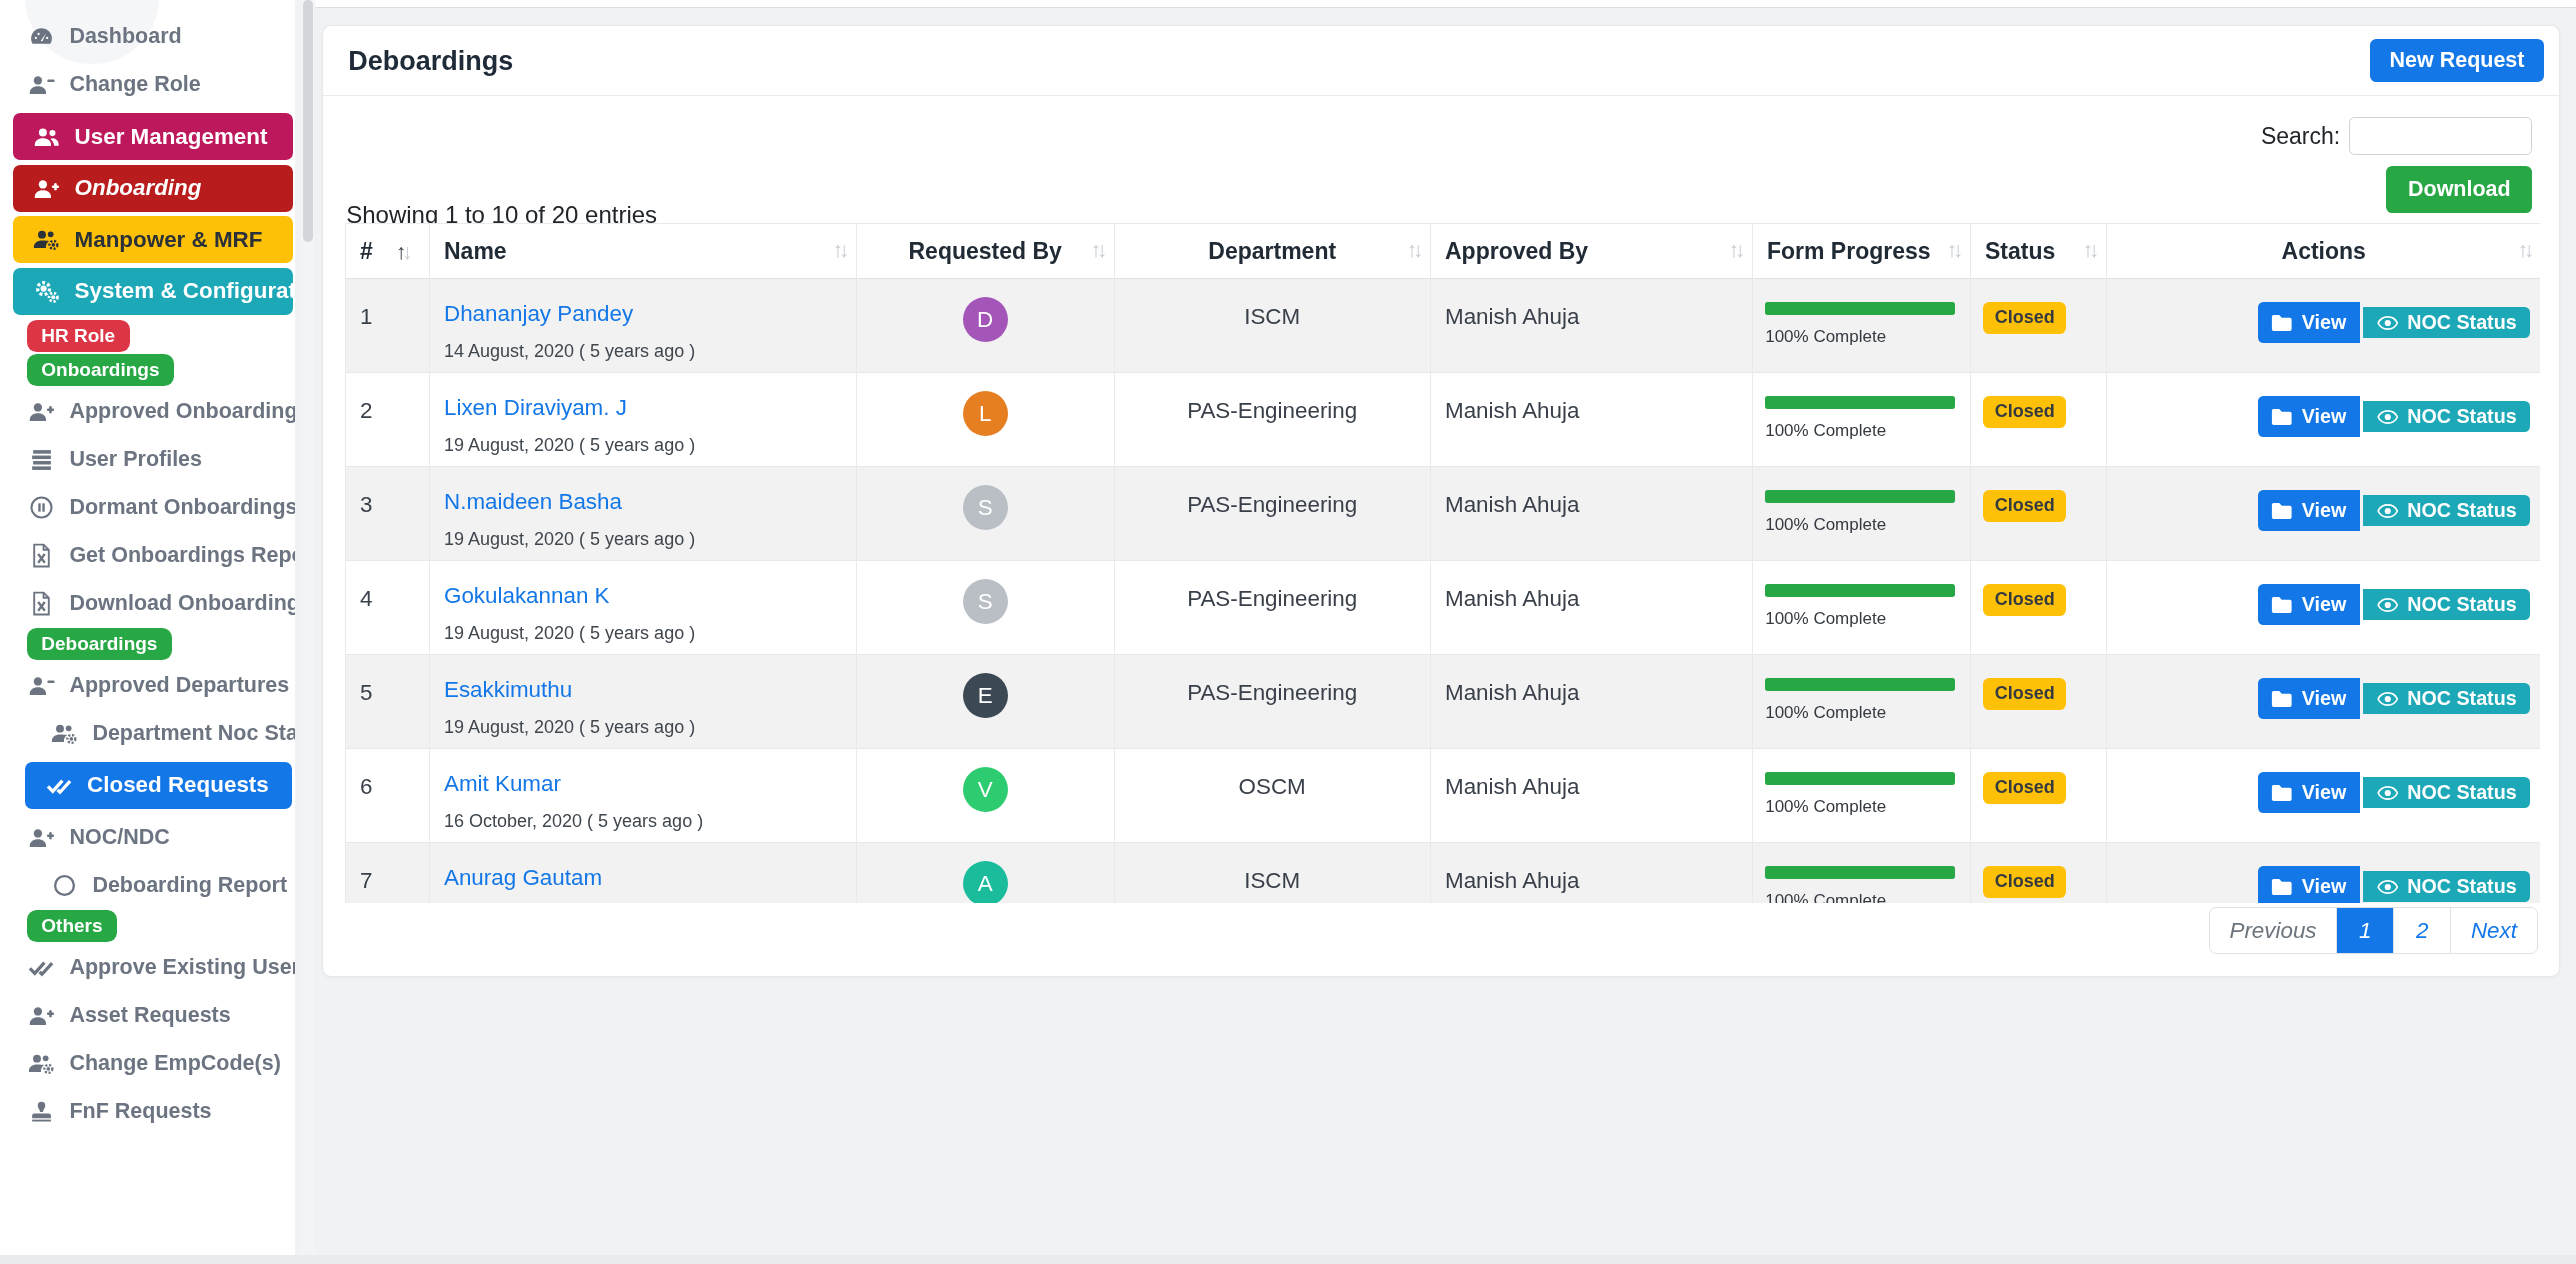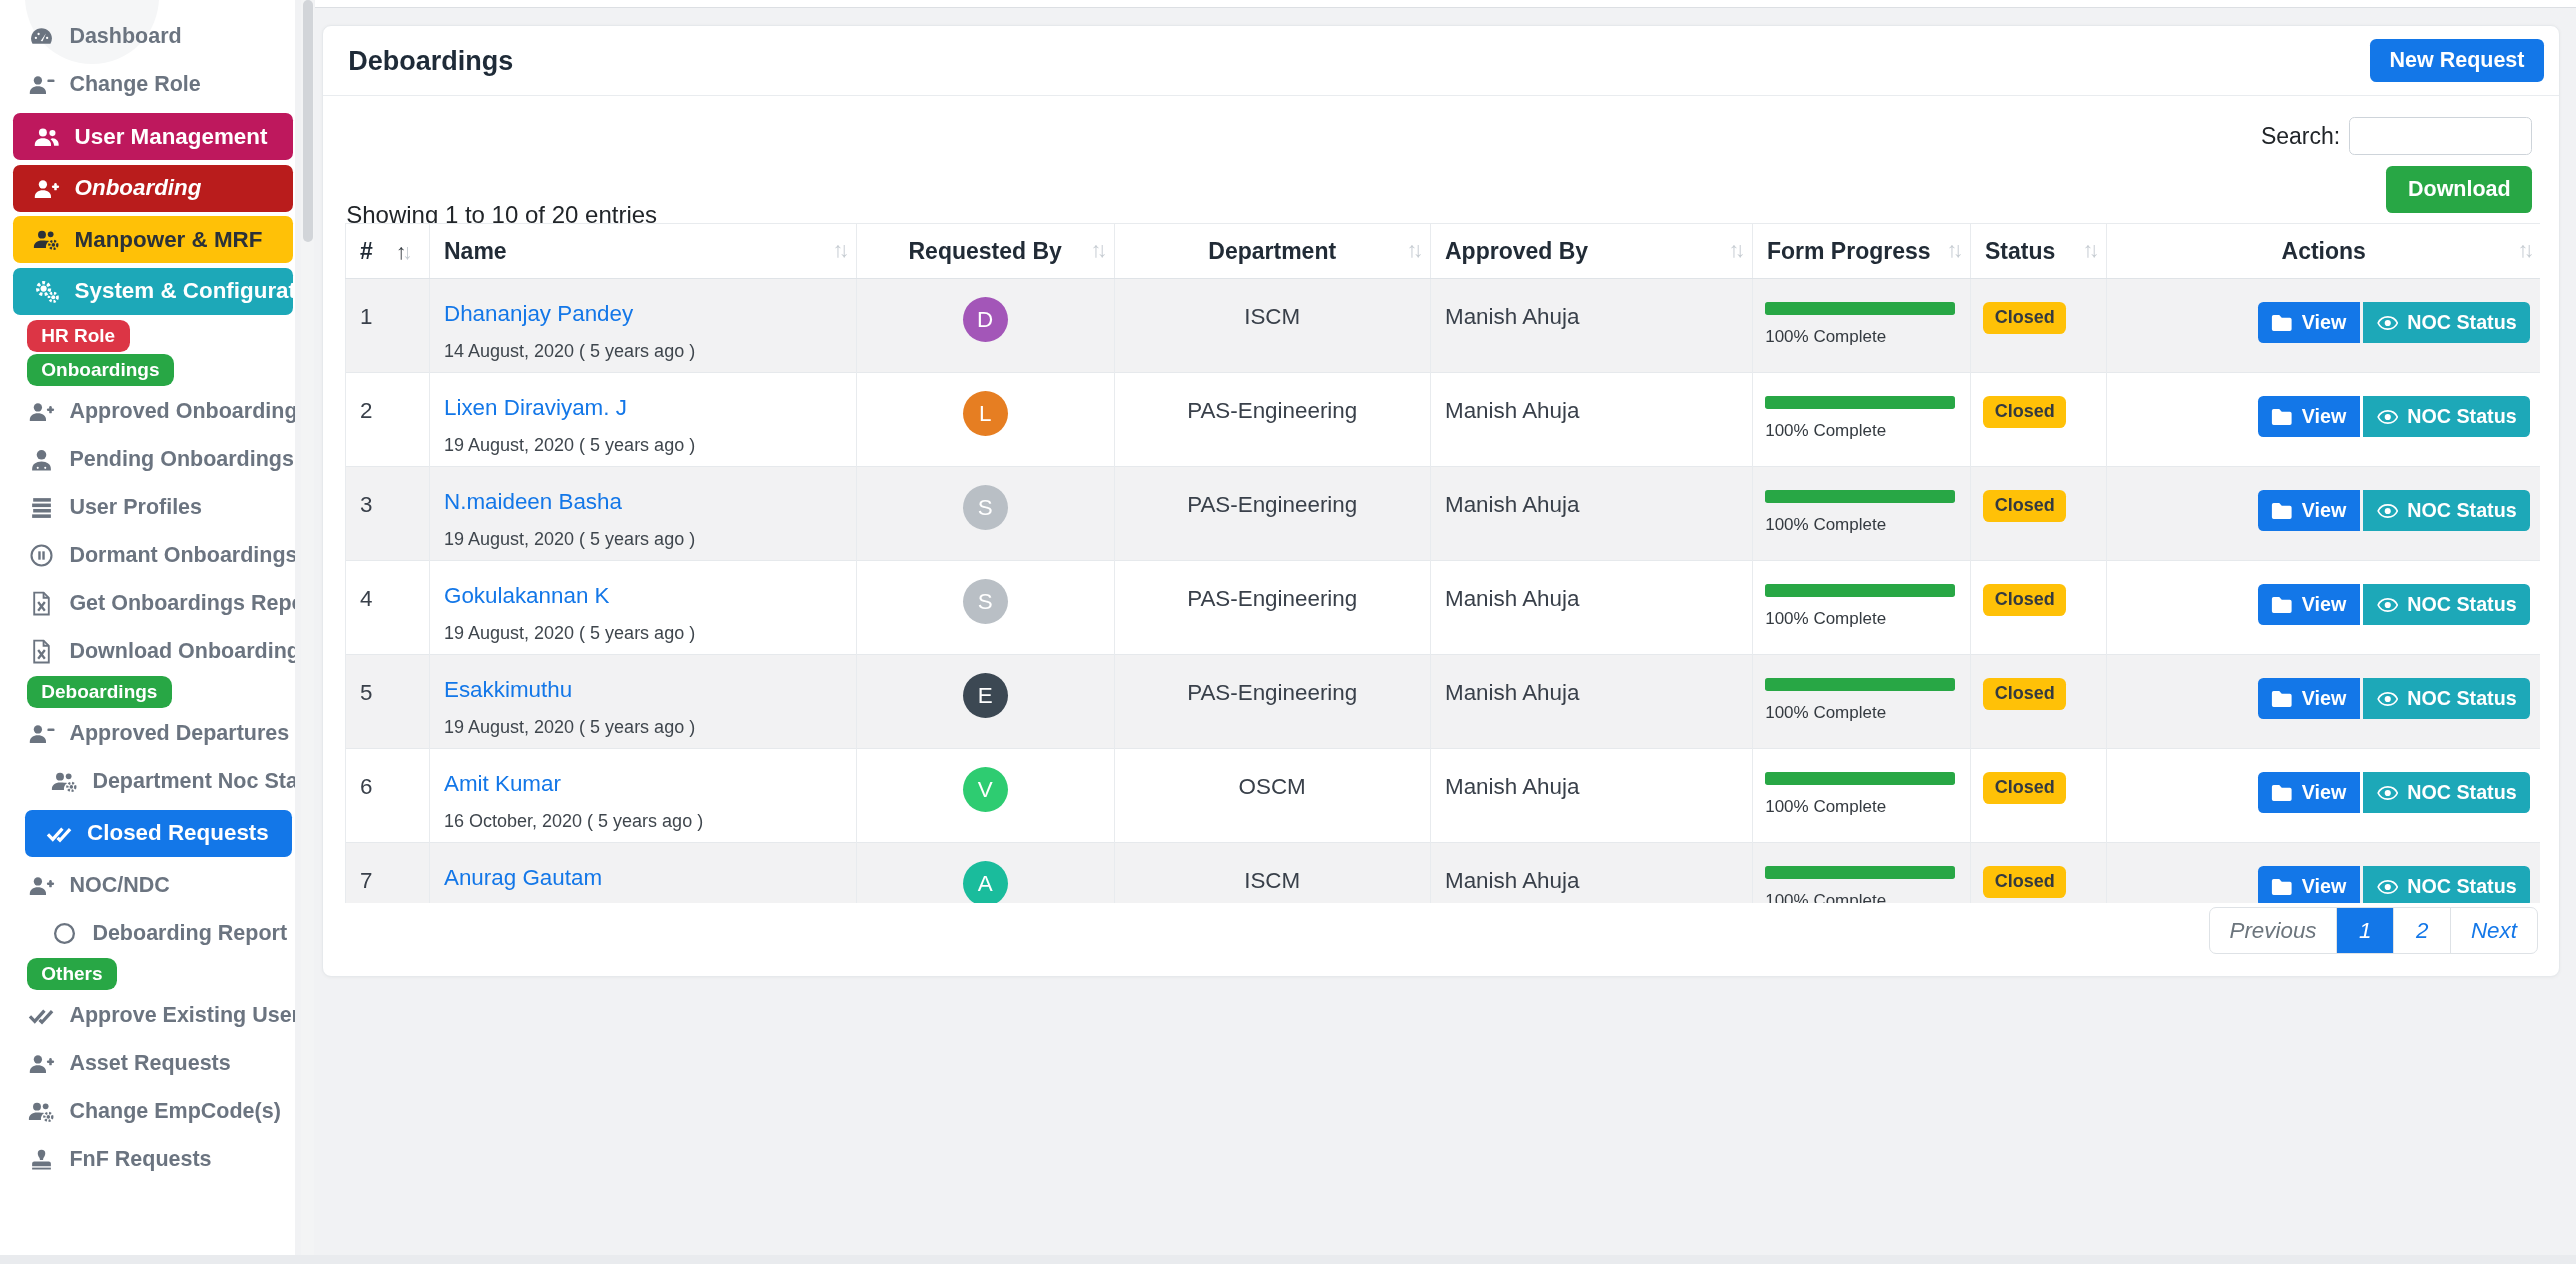--- a/index.html
+++ b/index.html
@@ -105,21 +105,21 @@
   .pbar { width:190px; height:12.5px; background:#e9ecef; border-radius:2.7px;
     overflow:hidden; }
   .pfill { height:100%; background:#28a745; }
   .plabel { margin-top:12.5px; font-size:17px; color:#343a40; }
   .c-status { padding:23px 0 0 12.5px; }
   .badge-closed { display:inline-block; background:#ffc107; color:#343a40;
     font-size:18px; font-weight:700; padding:5.4px 11.6px; border-radius:6.3px; }
   .c-actions { text-align:right; padding:23px 10.7px 0 0; white-space:nowrap; }
   .btn-view { background:#1377e8; height:41px; padding:0 13.4px; font-size:19.7px;
     font-weight:600; border-radius:5.4px 0 0 5.4px; }
-  .btn-noc { background:#1da8b8; height:41px; padding:0 13.4px; font-size:19.7px;
+  .btn-noc { background:#1da8b8; height:31px; padding:0 13.4px; font-size:19.7px;
     font-weight:600; border-radius:0 5.4px 5.4px 0; margin-left:3.6px; }
   .btn-view svg, .btn-noc svg { width:21.5px; height:18px; }
 
   
   .pagination { position:absolute; top:881px; right:21.5px; display:flex;
     border-radius:7px; overflow:hidden; border:0.9px solid #dee2e6; background:#fff;font-style:italic; }
   .page { display:inline-flex; align-items:center; justify-content:center;
     min-width:57px; height:45px; padding:0 19.7px; font-size:22.4px; color:#1377e8;
     border-right:0.9px solid #dee2e6; cursor:pointer; text-decoration:none; }
   .page:last-child { border-right:none; }
@@ -223,31 +223,20 @@
         <svg viewBox="0 0 30 24" fill="currentColor">
             <circle cx="11" cy="7.5" r="4.6"></circle>
             <path d="M11 14c-5.2 0-9 2.9-9 7v1.5h18V21c0-4.1-3.8-7-9-7z"></path>
             <rect x="21" y="8.6" width="8" height="2.8" rx="1.3"></rect>
             <rect x="23.6" y="6" width="2.8" height="8" rx="1.3"></rect>
           </svg>
       </span>
       <span class="s-lbl">Approved Onboardings</span>
     </div>
 
-    <div class="s-item">
-      <span class="s-ic">
-        <svg viewBox="0 0 24 24" fill="currentColor">
-            <circle cx="12" cy="7.5" r="4.6"></circle>
-            <path d="M12 14c-5.2 0-9 2.9-9 7v1.5h18V21c0-4.1-3.8-7-9-7z"></path>
-            <circle cx="8.4" cy="20" r="1" fill="#fff"></circle>
-            <circle cx="15.6" cy="20" r="1" fill="#fff"></circle>
-          </svg>
-      </span>
-      <span class="s-lbl">Pending Onboardings</span>
-    </div>
 
     <div class="s-item">
       <span class="s-ic">
         <svg viewBox="0 0 24 24" fill="currentColor">
             <rect x="4" y="3" width="17" height="3.4"></rect>
             <rect x="3" y="8.2" width="18" height="3.4"></rect>
             <rect x="4" y="13.4" width="17" height="3.4"></rect>
             <rect x="3" y="18.6" width="18" height="3.4"></rect>
           </svg>
       </span>

